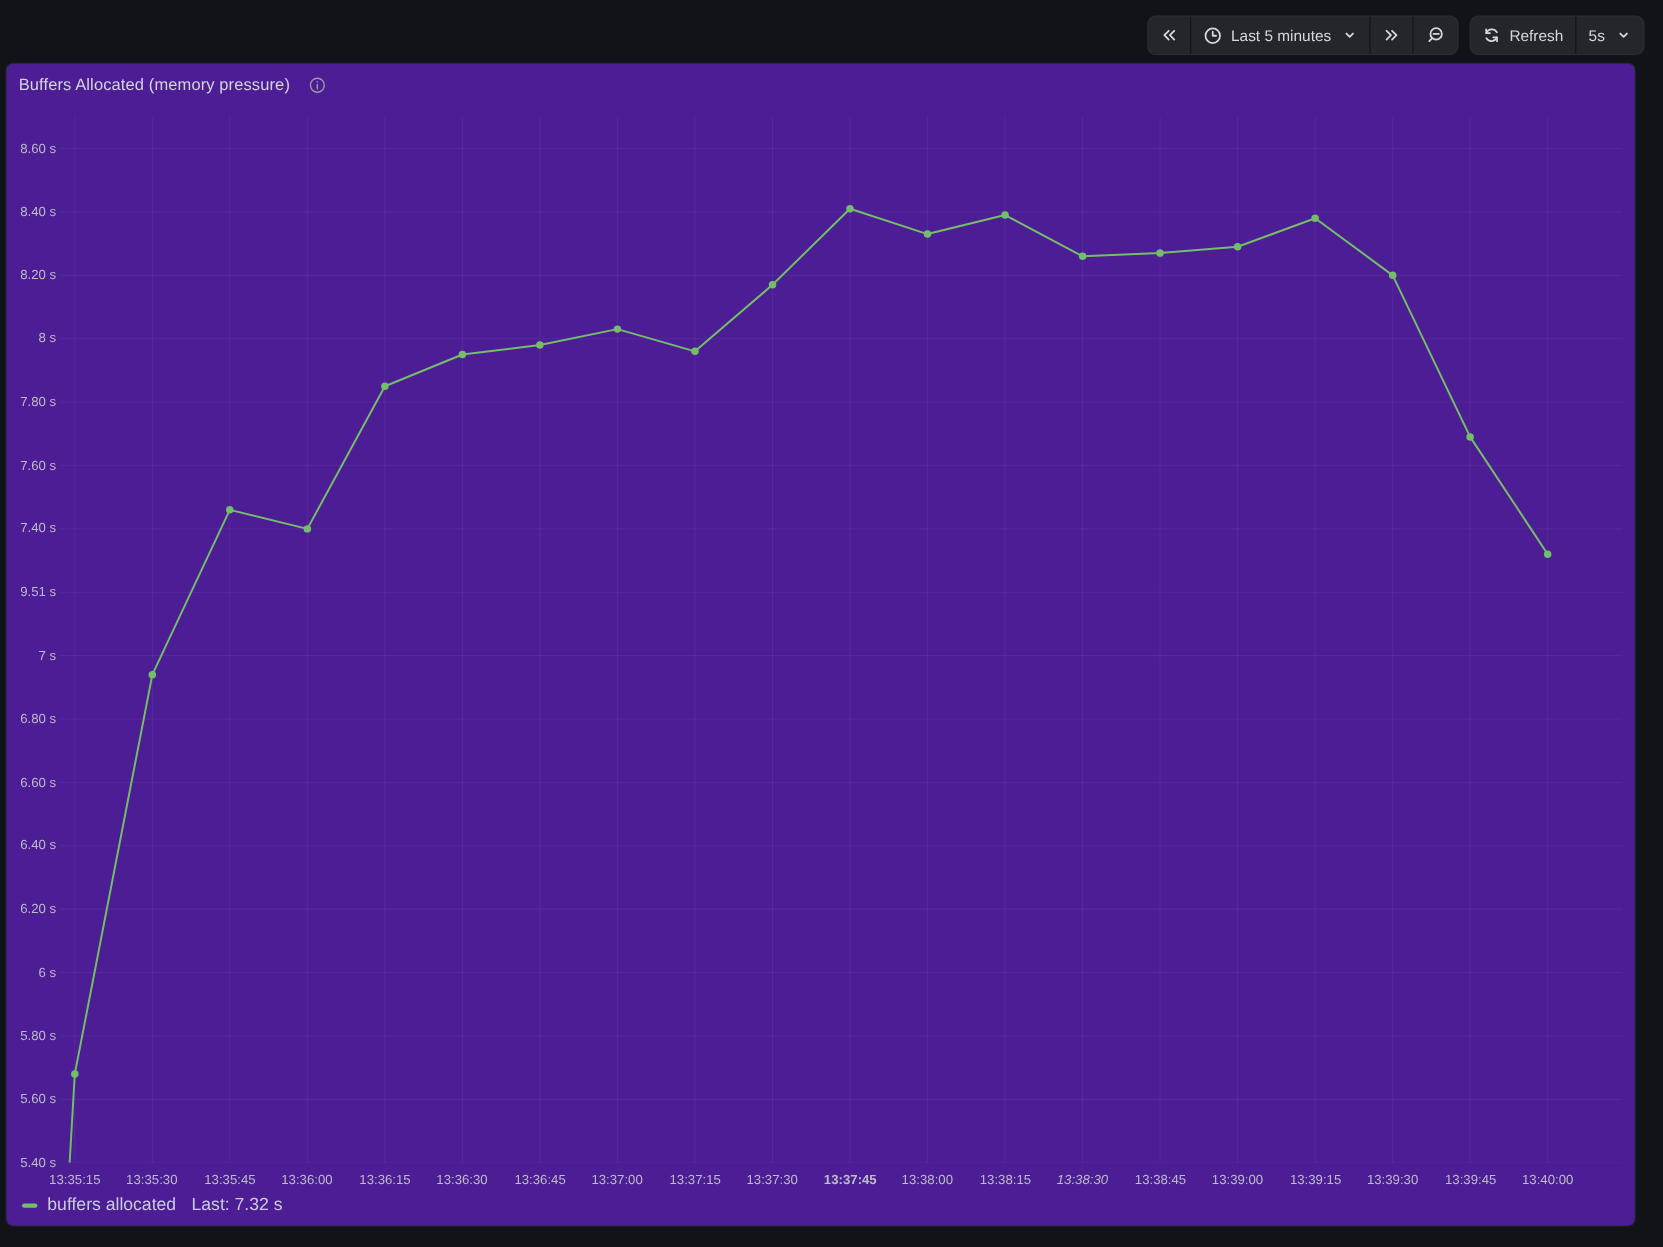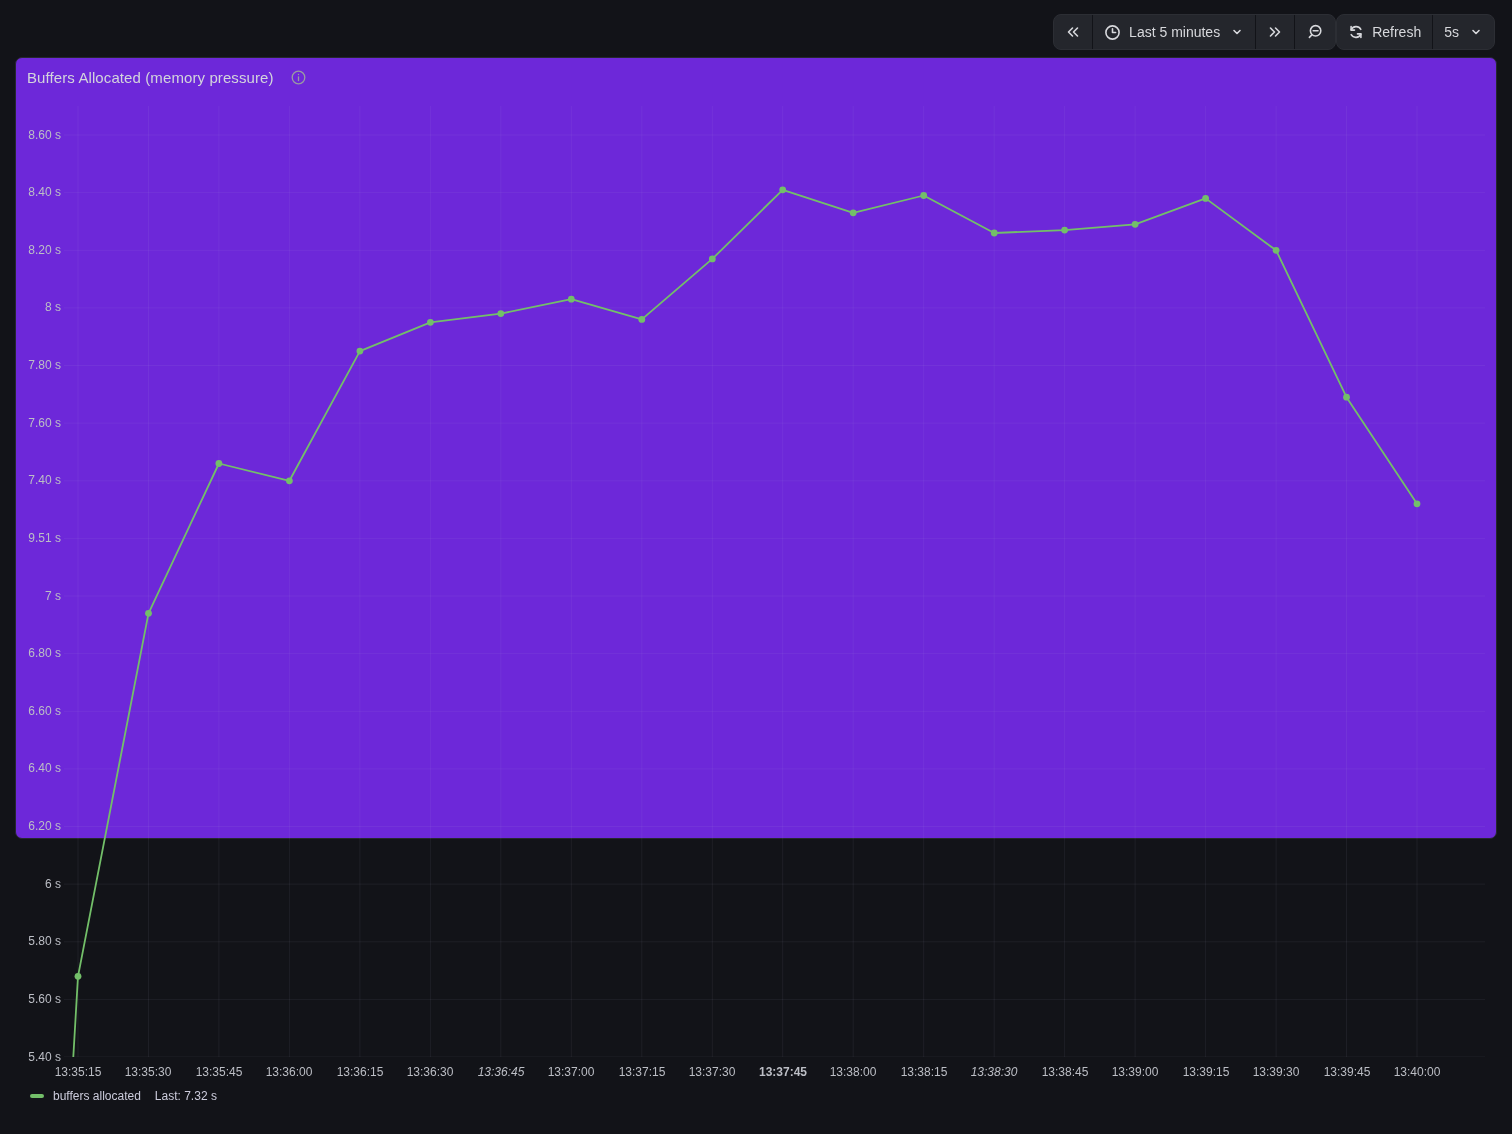--- a/index.html
+++ b/index.html
@@ -8,21 +8,21 @@
     background: #121318;
     font-family: "Liberation Sans", sans-serif;
     color: #ccccdc;
     position: relative;
   }
 
   
   .toolbar {
     position: absolute;
     top: 14px; right: 17px;
-    display: flex; 
+    display: flex; gap: 10px;
     height: 21px;
   }
   .btn-group {
     display: flex;
     background: #24262c;
     border: 1px solid #2c2e34;
     border-radius: 8px;
     overflow: hidden;
     height: 36px;
   }
@@ -37,23 +37,23 @@
     border: none;
   }
   .seg + .seg { border-left: 1px solid #121318; }
   .seg svg { display: block; }
   .icon-stroke { stroke: #d7d8dc; fill: none; stroke-width: 1.6; stroke-linecap: round; stroke-linejoin: round; }
   .caret { margin-left: 2px; }
 
   
   .panel {
     position: absolute;
-    left: 15px; top: 57px;
-    width: 1482px; height: 782px;
-    background: #6d28d9;
+    left: 5px; top: 57px;
+    width: 1482px; height: 1058px;
+    background: #4c1d95;
     border: 1px solid #26282e;
     border-radius: 7px;
   }
   .panel-header {
     position: absolute;
     left: 0; top: 0; right: 0; height: 38px;
     display: flex; align-items: center;
     padding-left: 11px;
   }
   .panel-title {
@@ -88,21 +88,21 @@
     line-height: 15px;
     top: 1007px;
   }
 
   
   .legend {
     position: absolute;
     left: 14px; top: 1028px;
     display: flex; align-items: center;
     height: 20px;
-    font-size: 12px;
+    font-size: 16px;
     color: #ccccdc;
   }
   .legend-swatch {
     width: 14px; height: 4px;
     border-radius: 2px;
     margin-right: 9px;
   }
   .legend-series { cursor: pointer; }
   .legend-last { margin-left: 14px; color: #ccccdc; }
 </style>
@@ -272,21 +272,21 @@
       <div class="ytick" style="top: 934px;">5.60 s</div>
       <div class="ytick" style="top: 992px;">5.40 s</div>
     </div>
   <div id="xticks">
       <div class="xtick" style="left: 22px;">13:35:15</div>
       <div class="xtick" style="left: 92px;">13:35:30</div>
       <div class="xtick" style="left: 163px;">13:35:45</div>
       <div class="xtick" style="left: 233px;">13:36:00</div>
       <div class="xtick" style="left: 304px;">13:36:15</div>
       <div class="xtick" style="left: 374px;">13:36:30</div>
-      <div class="xtick" style="left: 445px; font-style: italic;">13:36:45</div>
+      <div class="xtick" style="left: 445px;">13:36:45</div>
       <div class="xtick" style="left: 515px;">13:37:00</div>
       <div class="xtick" style="left: 586px;">13:37:15</div>
       <div class="xtick" style="left: 656px;">13:37:30</div>
       <div class="xtick" style="left: 727px; font-weight: bold;">13:37:45</div>
       <div class="xtick" style="left: 797px;">13:38:00</div>
       <div class="xtick" style="left: 868px;">13:38:15</div>
       <div class="xtick" style="left: 938px; font-style: italic;">13:38:30</div>
       <div class="xtick" style="left: 1009px;">13:38:45</div>
       <div class="xtick" style="left: 1079px;">13:39:00</div>
       <div class="xtick" style="left: 1150px;">13:39:15</div>

